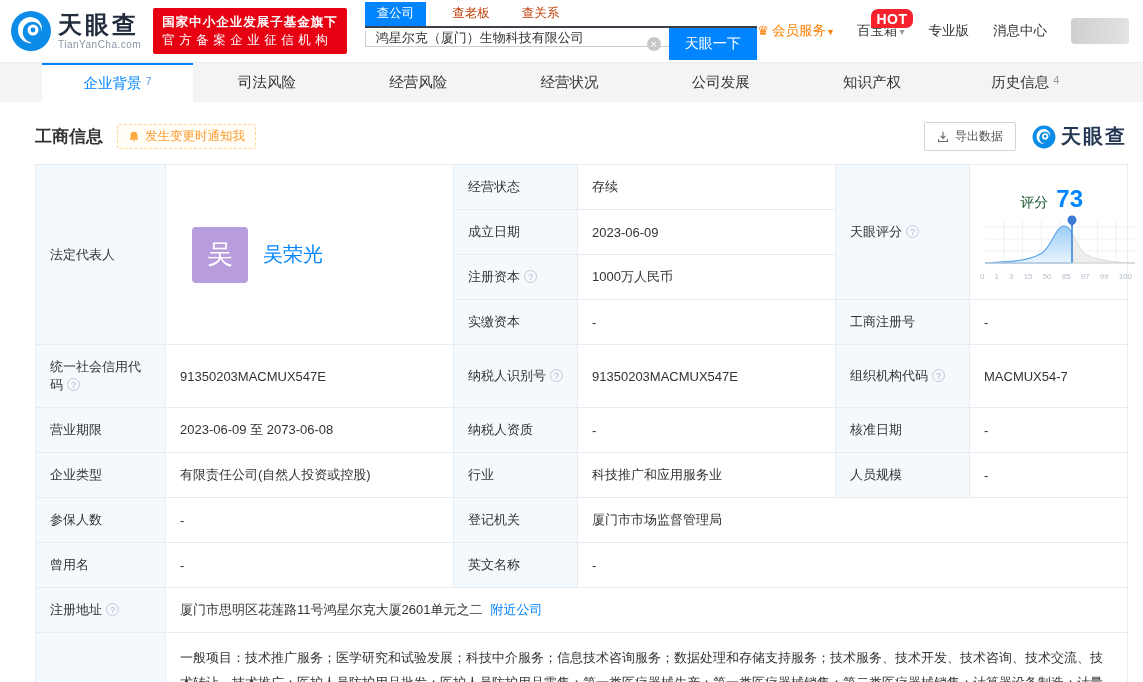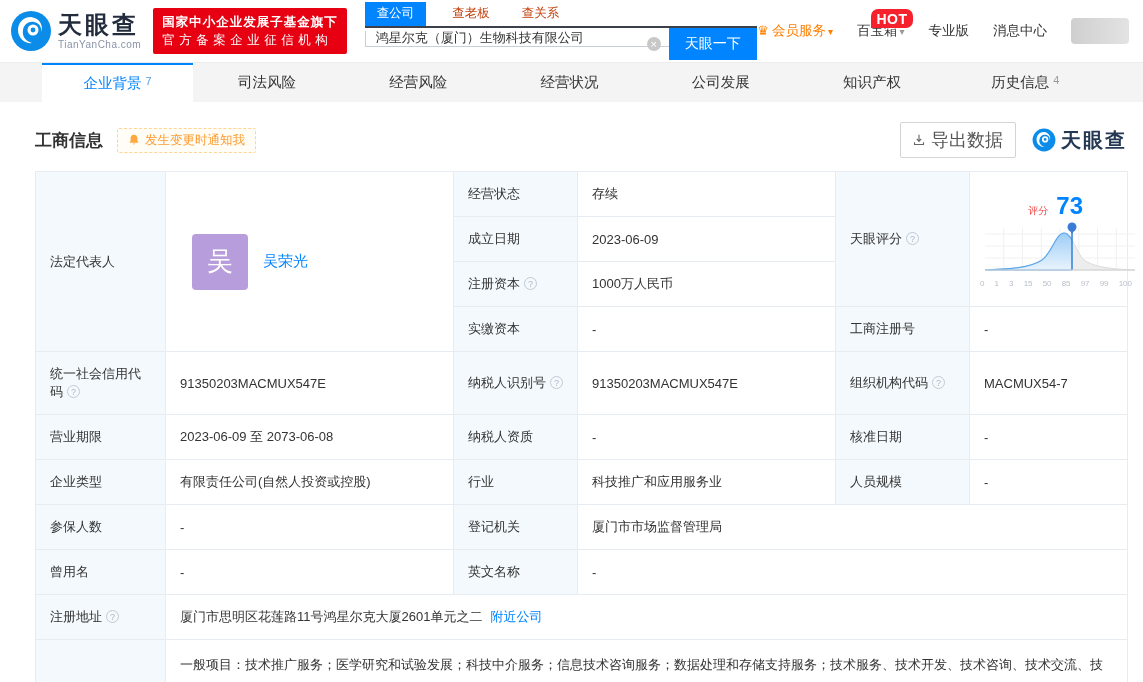--- a/index.html
+++ b/index.html
@@ -51,43 +51,43 @@
   .ptab.active .cnt { color:#5a9bdc; }
 
   
   .content { padding:0 16px 0 35px; }
   .sec-head { display:flex; align-items:center; padding:20px 0 13px; }
   .sec-title { font-size:17px; font-weight:bold; color:#333; }
   .notify { margin-left:14px; display:flex; align-items:center; gap:5px; font-size:12.5px; color:#ff9a2e;
     background:#fffdf6; border:1px dashed #ffd591; padding:3px 10px; border-radius:2px; cursor:pointer; }
   .sec-right { margin-left:auto; display:flex; align-items:center; gap:16px; }
   .export-btn { display:flex; align-items:center; gap:6px; border:1px solid #d4d4d4; background:#fff;
-    border-radius:2px; padding:5px 12px; font-size:18px; color:#555; cursor:pointer;
+    border-radius:2px; padding:5px 12px; font-size:12px; color:#555; cursor:pointer;
     font-family:"Liberation Sans","DejaVu Sans",sans-serif; }
   .wm { display:flex; align-items:center; gap:5px; }
   .wm-text { font-size:20px; font-weight:bold; color:#253853; letter-spacing:2px; }
 
   
   table.biz { width:100%; border-collapse:collapse; font-size:13px; table-layout:fixed; }
   table.biz td { border:1px solid #e7ecf3; padding:13px 14px; vertical-align:middle; color:#333;
     word-break:break-all; }
   td.lab { background:#f3f9fd; }
   td.sub { padding:8px 14px; }
   .q { display:inline-block; width:13px; height:13px; border:1px solid #c3c9d2; border-radius:50%;
     color:#b0b7c1; font-size:9px; line-height:12px; text-align:center; margin-left:4px; cursor:pointer;
     vertical-align:1px; }
   .legal-cell { display:flex; align-items:center; gap:15px; padding-left:12px; }
   .avatar { width:56px; height:56px; border-radius:4px; background:#b79ddb; color:#fff; font-size:26px;
     display:flex; align-items:center; justify-content:center; }
   a.lnk { color:#0084ff; text-decoration:none; cursor:pointer; }
-  .name-lnk { font-size:15px;font-family:Liberation Mono, monospace; }
+  .name-lnk { font-size:20px;font-family:Liberation Mono, monospace; }
 
   .score-cell { padding:6px 10px 4px !important; }
   .score-cap { display:flex; align-items:baseline; justify-content:flex-end; gap:8px; padding-right:34px; }
-  .score-cap .w { color:#ef4444; font-size:10px; }
+  .score-cap .w { color:#14532d; font-size:14px; }
   .score-cap .v { color:#0084ff; font-size:24px; font-weight:bold; }
   .axis { display:flex; justify-content:space-between; width:152px; margin:0 auto; font-size:8px;
     color:#b8bec8; }
   .scope-text { line-height:1.9; color:#333; }
   .addr-cell a { margin-left:8px; }
 </style>
 </head>
 <body>
 
 <div class="header">

